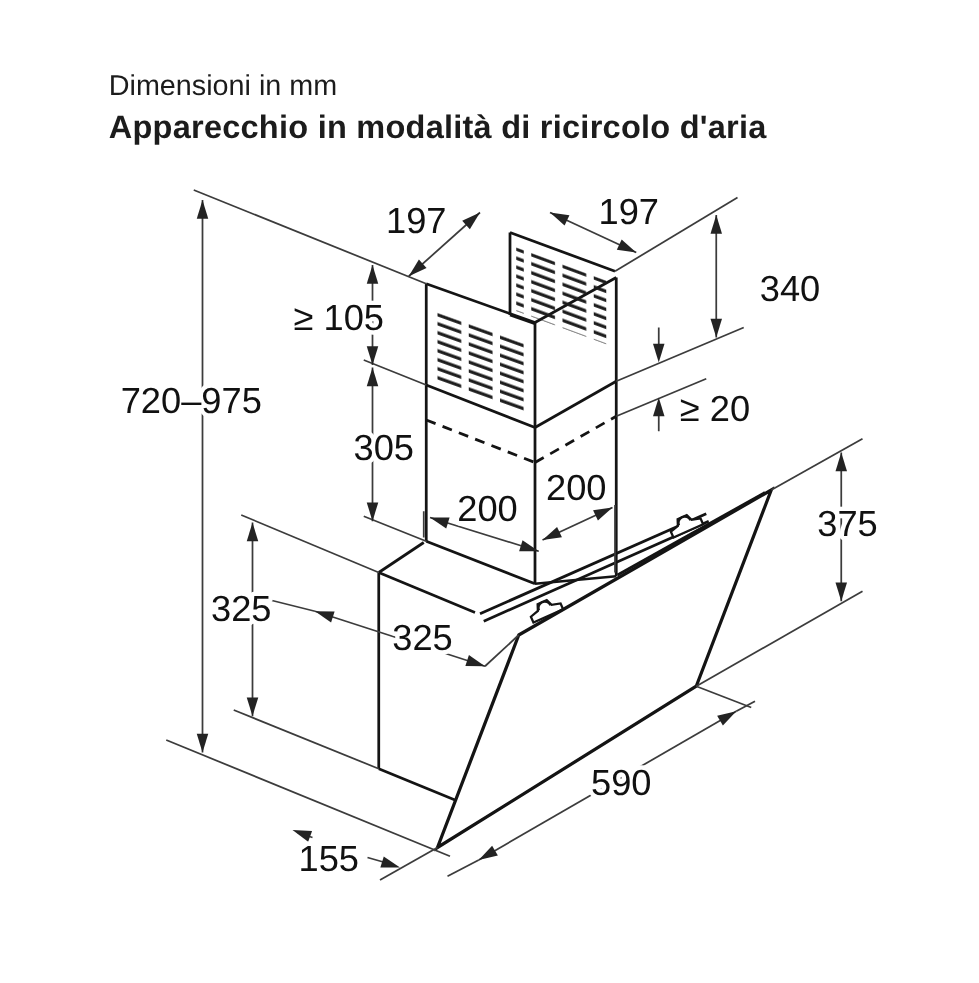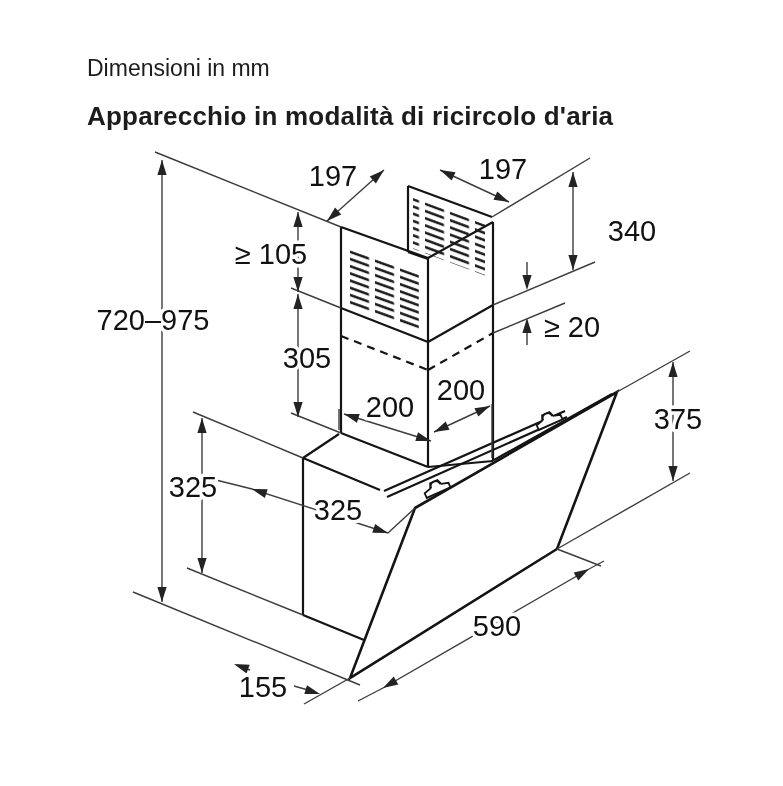--- a/index.html
+++ b/index.html
@@ -1,20 +1,20 @@
 <!DOCTYPE html>
 <html><head>
 <meta charset="utf-8">
 <style>
   html,body{margin:0;padding:0;background:#fff;}
   .page{position:relative;width:783px;height:786px;background:#ffffff;overflow:hidden;
         font-family:"Liberation Sans",sans-serif;}
   .titles{position:absolute;left:87px;top:54px;color:#1c1c1c;}
   .t1{font-size:23px;line-height:1.25;}
-  .t2{font-size:26px;font-weight:bold;margin-top:18px;letter-spacing:0.2px;}
+  .t2{font-size:26px;font-weight:bold;margin-top:3px;letter-spacing:0.2px;}
   svg{position:absolute;left:0;top:0;}
   .obj{stroke:#141414;stroke-width:2.2;fill:none;}
   .obj-thick{stroke:#141414;stroke-width:2.6;fill:none;}
   .thin{stroke:#3c3c3c;stroke-width:1.4;fill:none;}
   .dash{stroke-dasharray:8 6;}
   .dim{font-family:"Liberation Sans",sans-serif;font-size:29px;fill:#111;
        paint-order:stroke;stroke:#ffffff;stroke-width:7px;stroke-linejoin:round;
        text-anchor:middle;}
   .ah{fill:#232323;stroke:none;}
   .clip{fill:#ffffff;stroke:#141414;stroke-width:1.8;}

